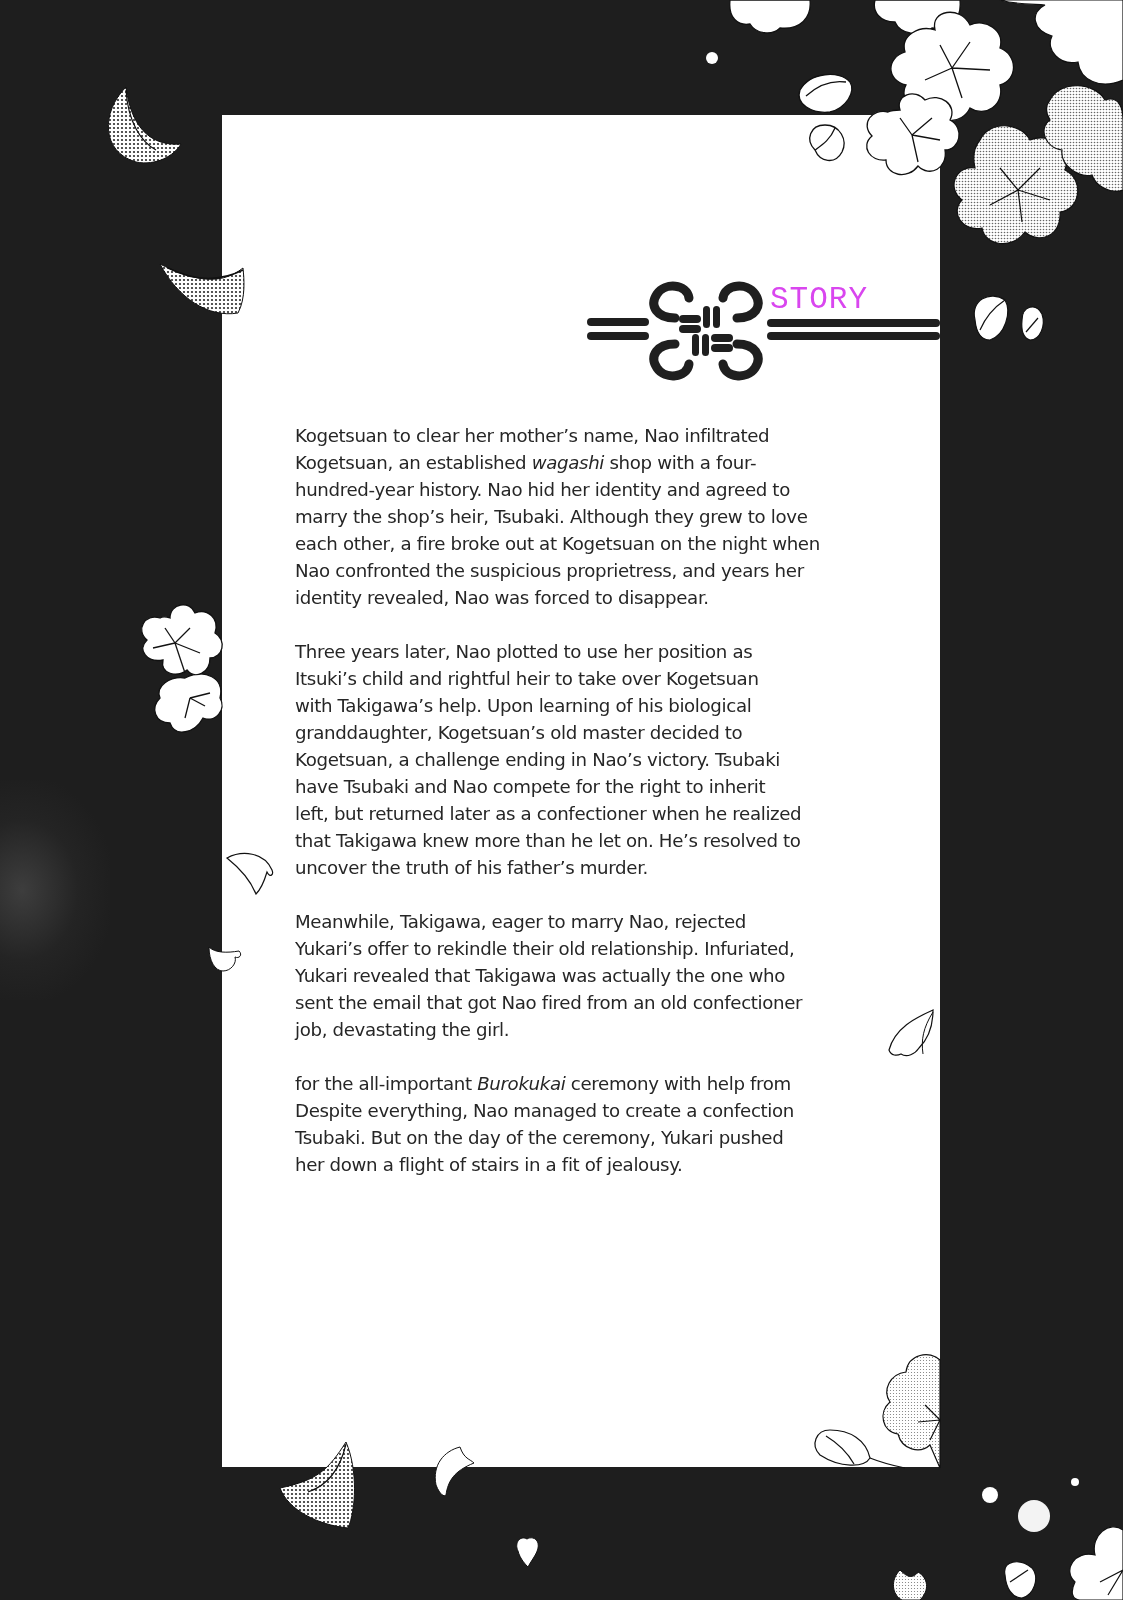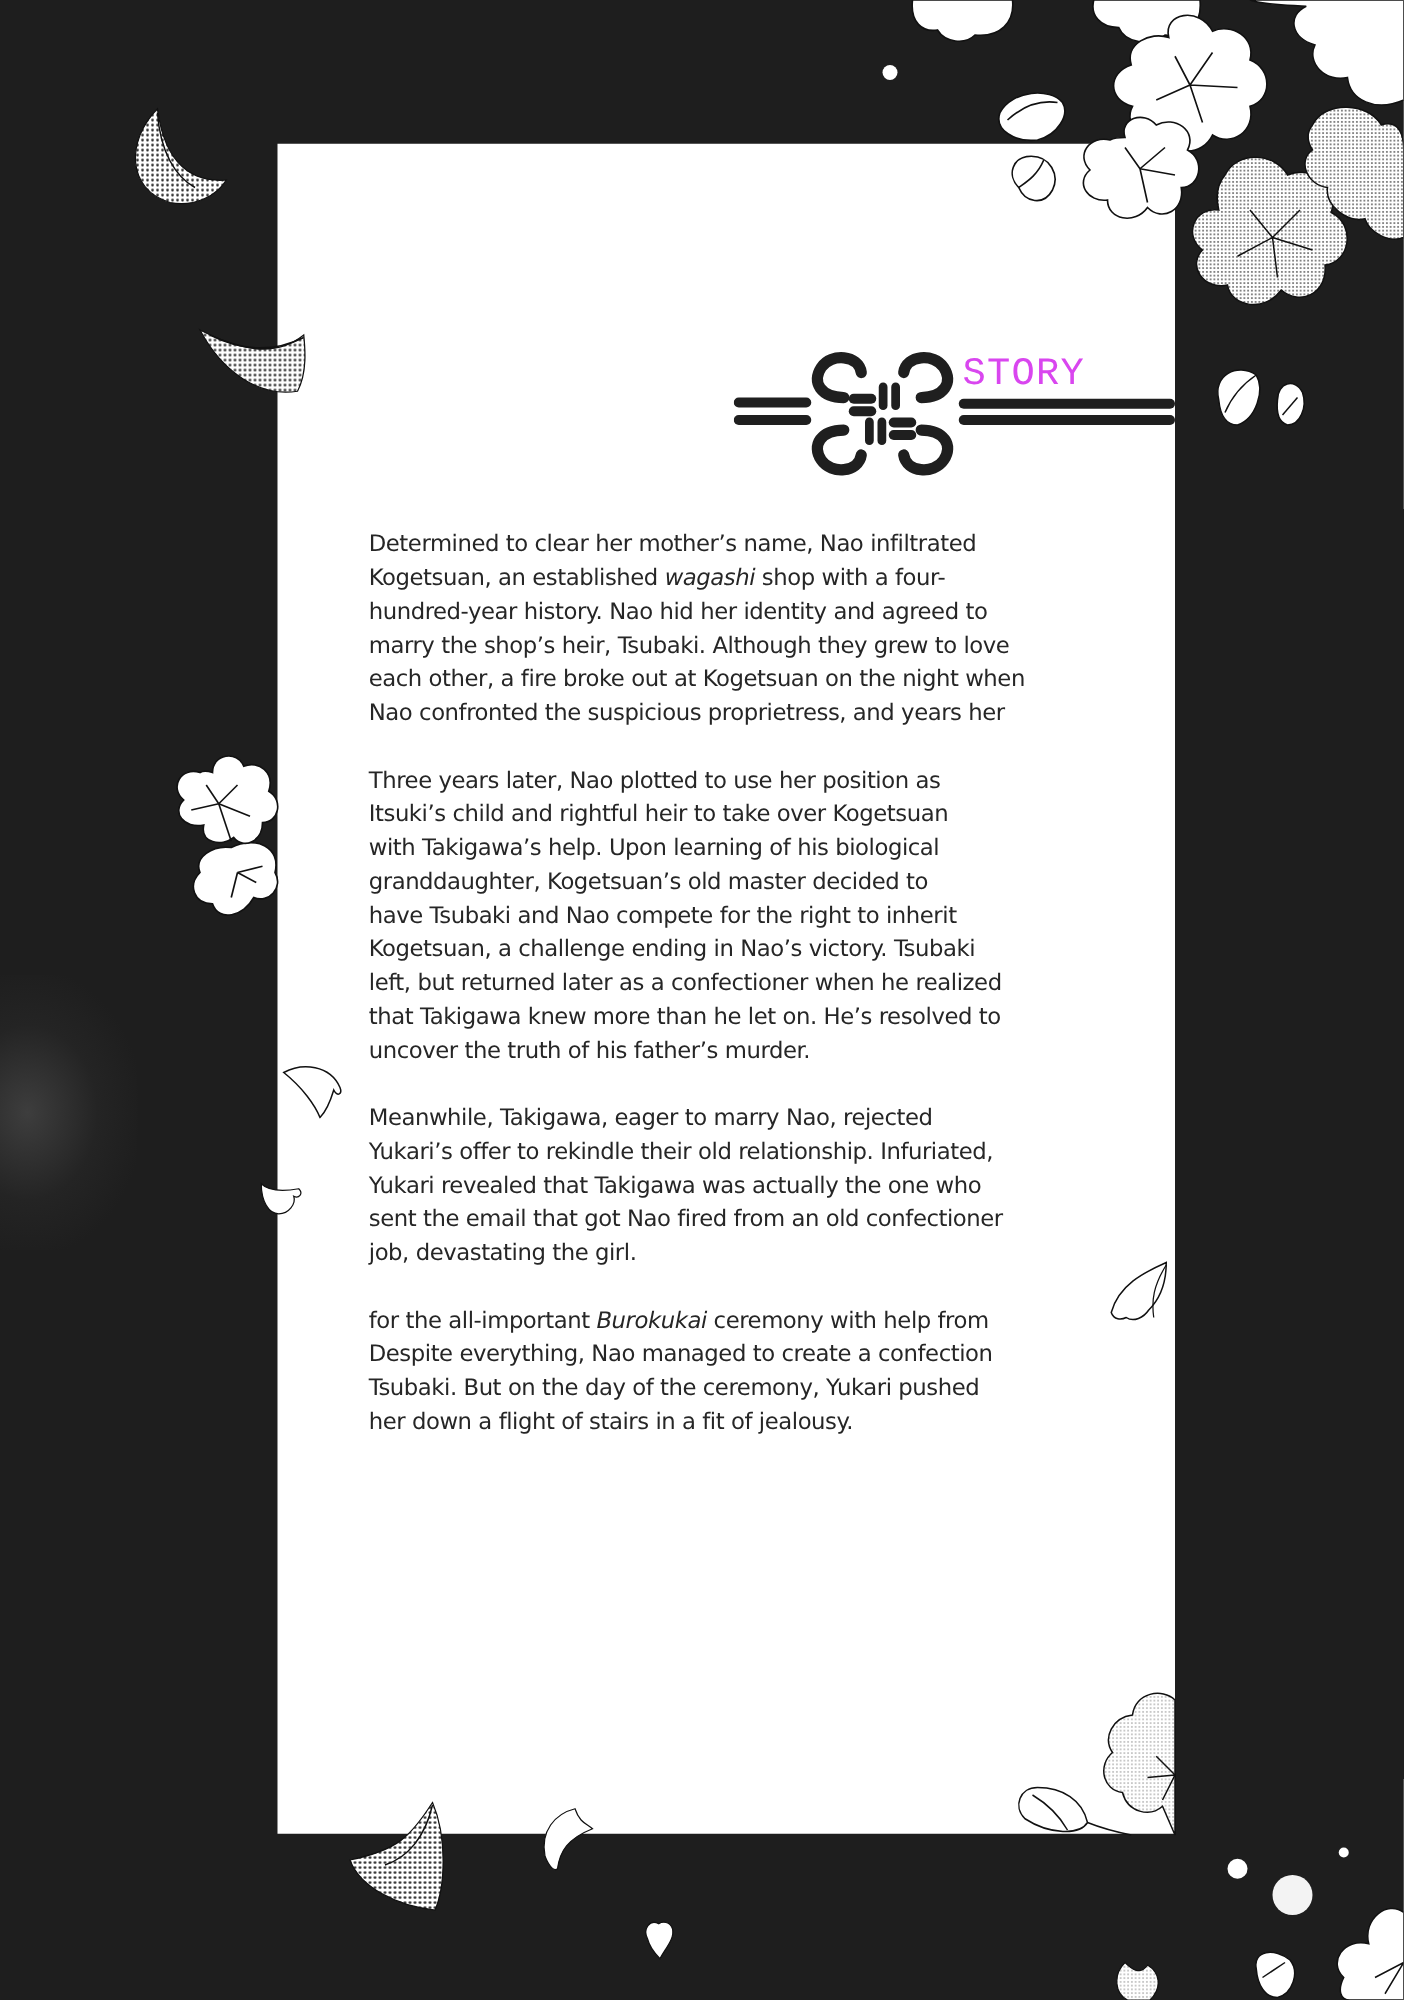--- a/index.html
+++ b/index.html
@@ -178,34 +178,35 @@
       <rect x="115" y="56" width="7" height="22" rx="3.5"></rect>
       <rect x="124" y="56" width="22" height="8" rx="4"></rect>
       <rect x="124" y="66" width="22" height="8" rx="4"></rect>
     </g>
   </svg>
   <div class="story-title">STORY</div>
 </div>
 
 <div class="body-text" id="body-text">
     <p>
-      <span class="line">Determined to clear her mother’s name, Nao infiltrated</span>
+      <span class="line">Kogetsuan to clear her mother’s name, Nao infiltrated</span>
       <span class="line">Kogetsuan, an established <em>wagashi</em> shop with a four-</span>
       <span class="line">hundred-year history. Nao hid her identity and agreed to</span>
       <span class="line">marry the shop’s heir, Tsubaki. Although they grew to love</span>
       <span class="line">each other, a fire broke out at Kogetsuan on the night when</span>
       <span class="line">Nao confronted the suspicious proprietress, and years her</span>
+      <span class="line">identity revealed, Nao was forced to disappear.</span>
     </p>
     <p>
       <span class="line">Three years later, Nao plotted to use her position as</span>
       <span class="line">Itsuki’s child and rightful heir to take over Kogetsuan</span>
       <span class="line">with Takigawa’s help. Upon learning of his biological</span>
       <span class="line">granddaughter, Kogetsuan’s old master decided to</span>
+      <span class="line">Kogetsuan, a challenge ending in Nao’s victory. Tsubaki</span>
       <span class="line">have Tsubaki and Nao compete for the right to inherit</span>
-      <span class="line">Kogetsuan, a challenge ending in Nao’s victory. Tsubaki</span>
       <span class="line">left, but returned later as a confectioner when he realized</span>
       <span class="line">that Takigawa knew more than he let on. He’s resolved to</span>
       <span class="line">uncover the truth of his father’s murder.</span>
     </p>
     <p>
       <span class="line">Meanwhile, Takigawa, eager to marry Nao, rejected</span>
       <span class="line">Yukari’s offer to rekindle their old relationship. Infuriated,</span>
       <span class="line">Yukari revealed that Takigawa was actually the one who</span>
       <span class="line">sent the email that got Nao fired from an old confectioner</span>
       <span class="line">job, devastating the girl.</span>

